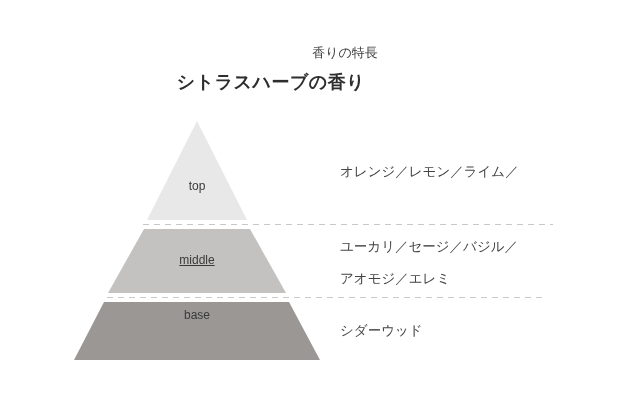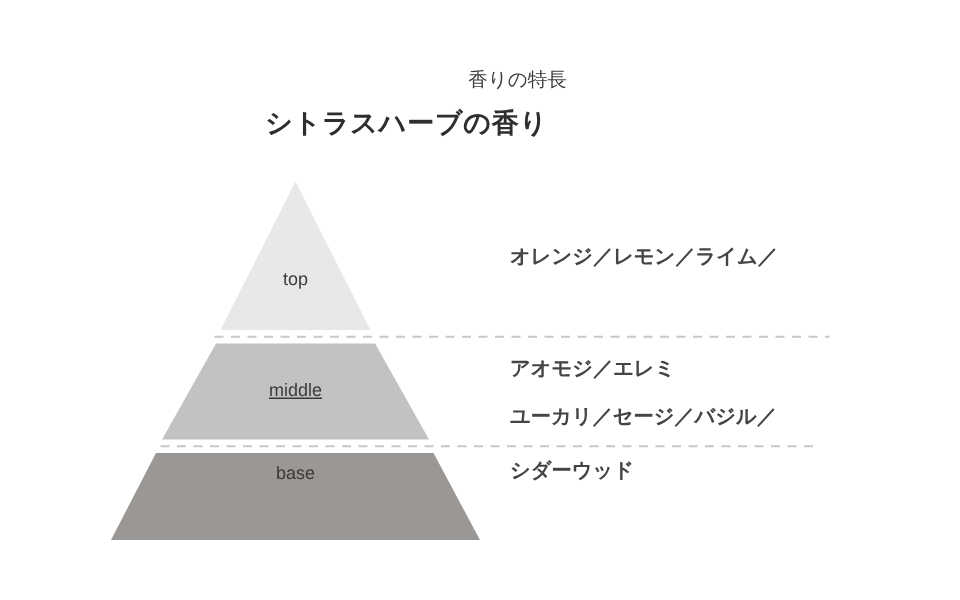--- a/index.html
+++ b/index.html
@@ -5,21 +5,21 @@
   html, body { margin:0; padding:0; }
   body { width:640px; height:400px; background:#ffffff; position:relative; overflow:hidden;
          font-family:"DejaVu Sans", sans-serif; color:#333; }
   .subtitle { position:absolute; left:0; width:640px; top:44px; text-align:center;
               font-size:13px; font-weight:normal; color:#3a3a3a;margin-left:25px; }
   .title { position:absolute; left:0; width:542px; top:70px; text-align:center;
            font-size:18px; font-weight:bold; color:#2e2e2e; letter-spacing:0.5px; }
   svg.pyr { position:absolute; left:0; top:0; }
   .layer-label { position:absolute; text-align:center; font-family:"Liberation Sans", sans-serif;
                  font-size:12px; color:#3a3a3a; width:200px; }
-  .notes { position:absolute; left:340px; font-size:13.5px; color:#444; line-height:32px;font-weight:bold; }
+  .notes { position:absolute; left:340px; font-size:13.5px; color:#444; line-height:32px; }
 </style>
 </head>
 <body>
 
 <div class="subtitle">香りの特長</div>
 <div class="title">シトラスハーブの香り</div>
 
 <svg class="pyr" width="640" height="400">
   <polygon points="197,121 247,220 147,220" fill="#e8e8e8"></polygon>
   <line x1="143" y1="224.5" x2="553" y2="224.5" stroke="#c8c8c8" stroke-width="1.2" stroke-dasharray="6,5"></line>
@@ -29,18 +29,18 @@
 </svg>
 
 <div class="layer-label" style="left:97px; top:179px;">top</div>
 <div class="layer-label" style="left:97px; top:253px;text-decoration:underline;">middle</div>
 <div class="layer-label" style="left:97px; top:308px;">base</div>
 
 <div class="notes" style="top:155px;">
   <div>オレンジ／レモン／ライム／</div>
 </div>
 <div class="notes" style="top:230px;">
+  <div>ユーカリ／セージ／バジル／</div>
   <div>アオモジ／エレミ</div>
-  <div>ユーカリ／セージ／バジル／</div>
 </div>
-<div class="notes" style="top:298px;">
+<div class="notes" style="top:314px;">
   <div>シダーウッド</div>
 </div>
 
 </body></html>

